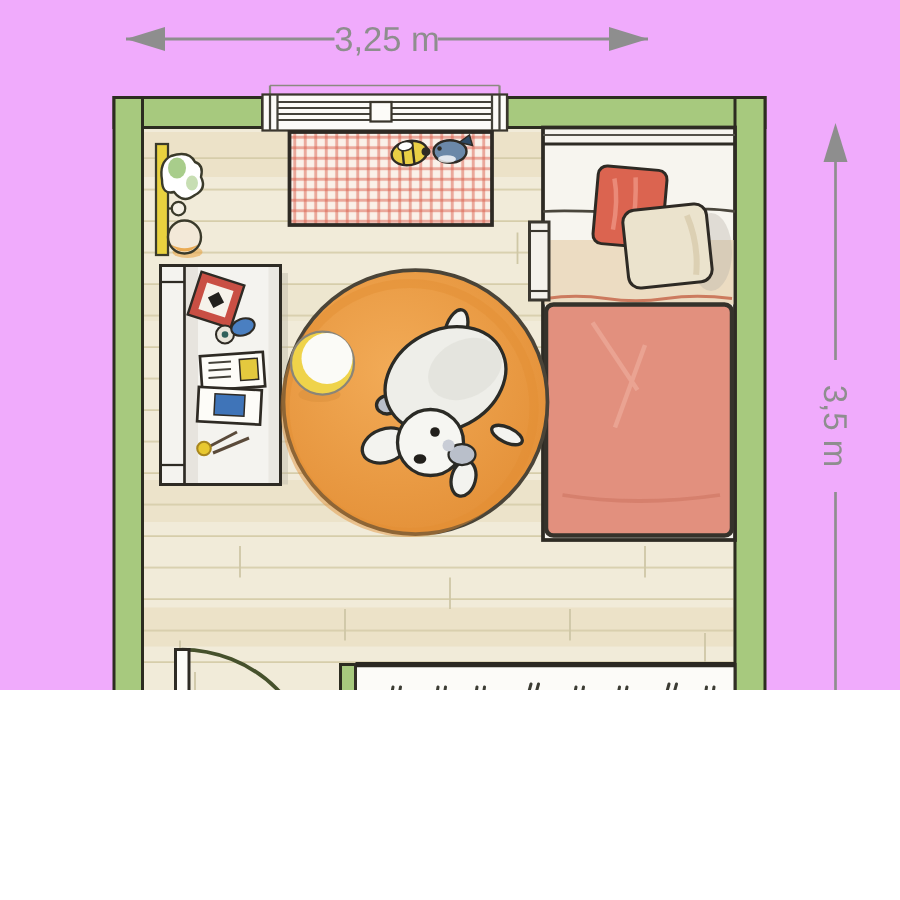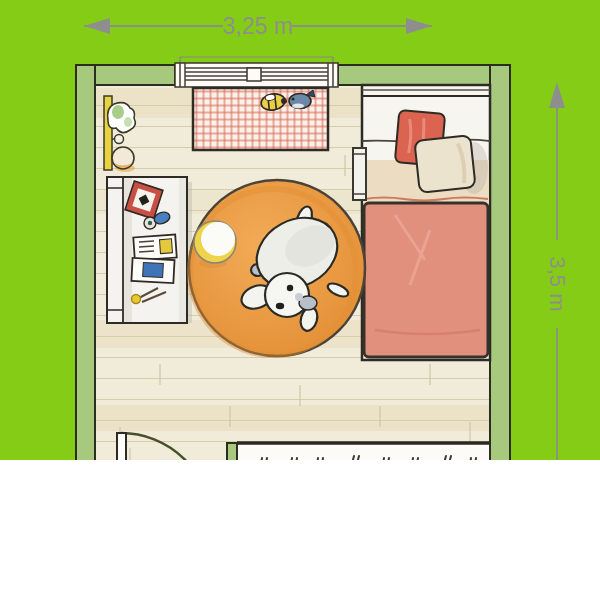--- a/index.html
+++ b/index.html
@@ -1,16 +1,16 @@
 <!DOCTYPE html>
 <html><head>
 <meta charset="utf-8">
 <style>
   html,body{margin:0;padding:0;background:#ffffff;}
-  .canvas{position:relative;width:600px;height:460px;background:#84cc16;overflow:hidden;
+  .canvas{position:relative;width:600px;height:460px;background:#f0abfc;overflow:hidden;
           font-family:"Liberation Sans", sans-serif;}
   svg{display:block;}
   text{font-family:"Liberation Sans", sans-serif;}
 </style>
 </head>
 <body>
 
 <div class="canvas">
 <svg width="600" height="600" viewBox="0 0 600 600">
   <defs>

